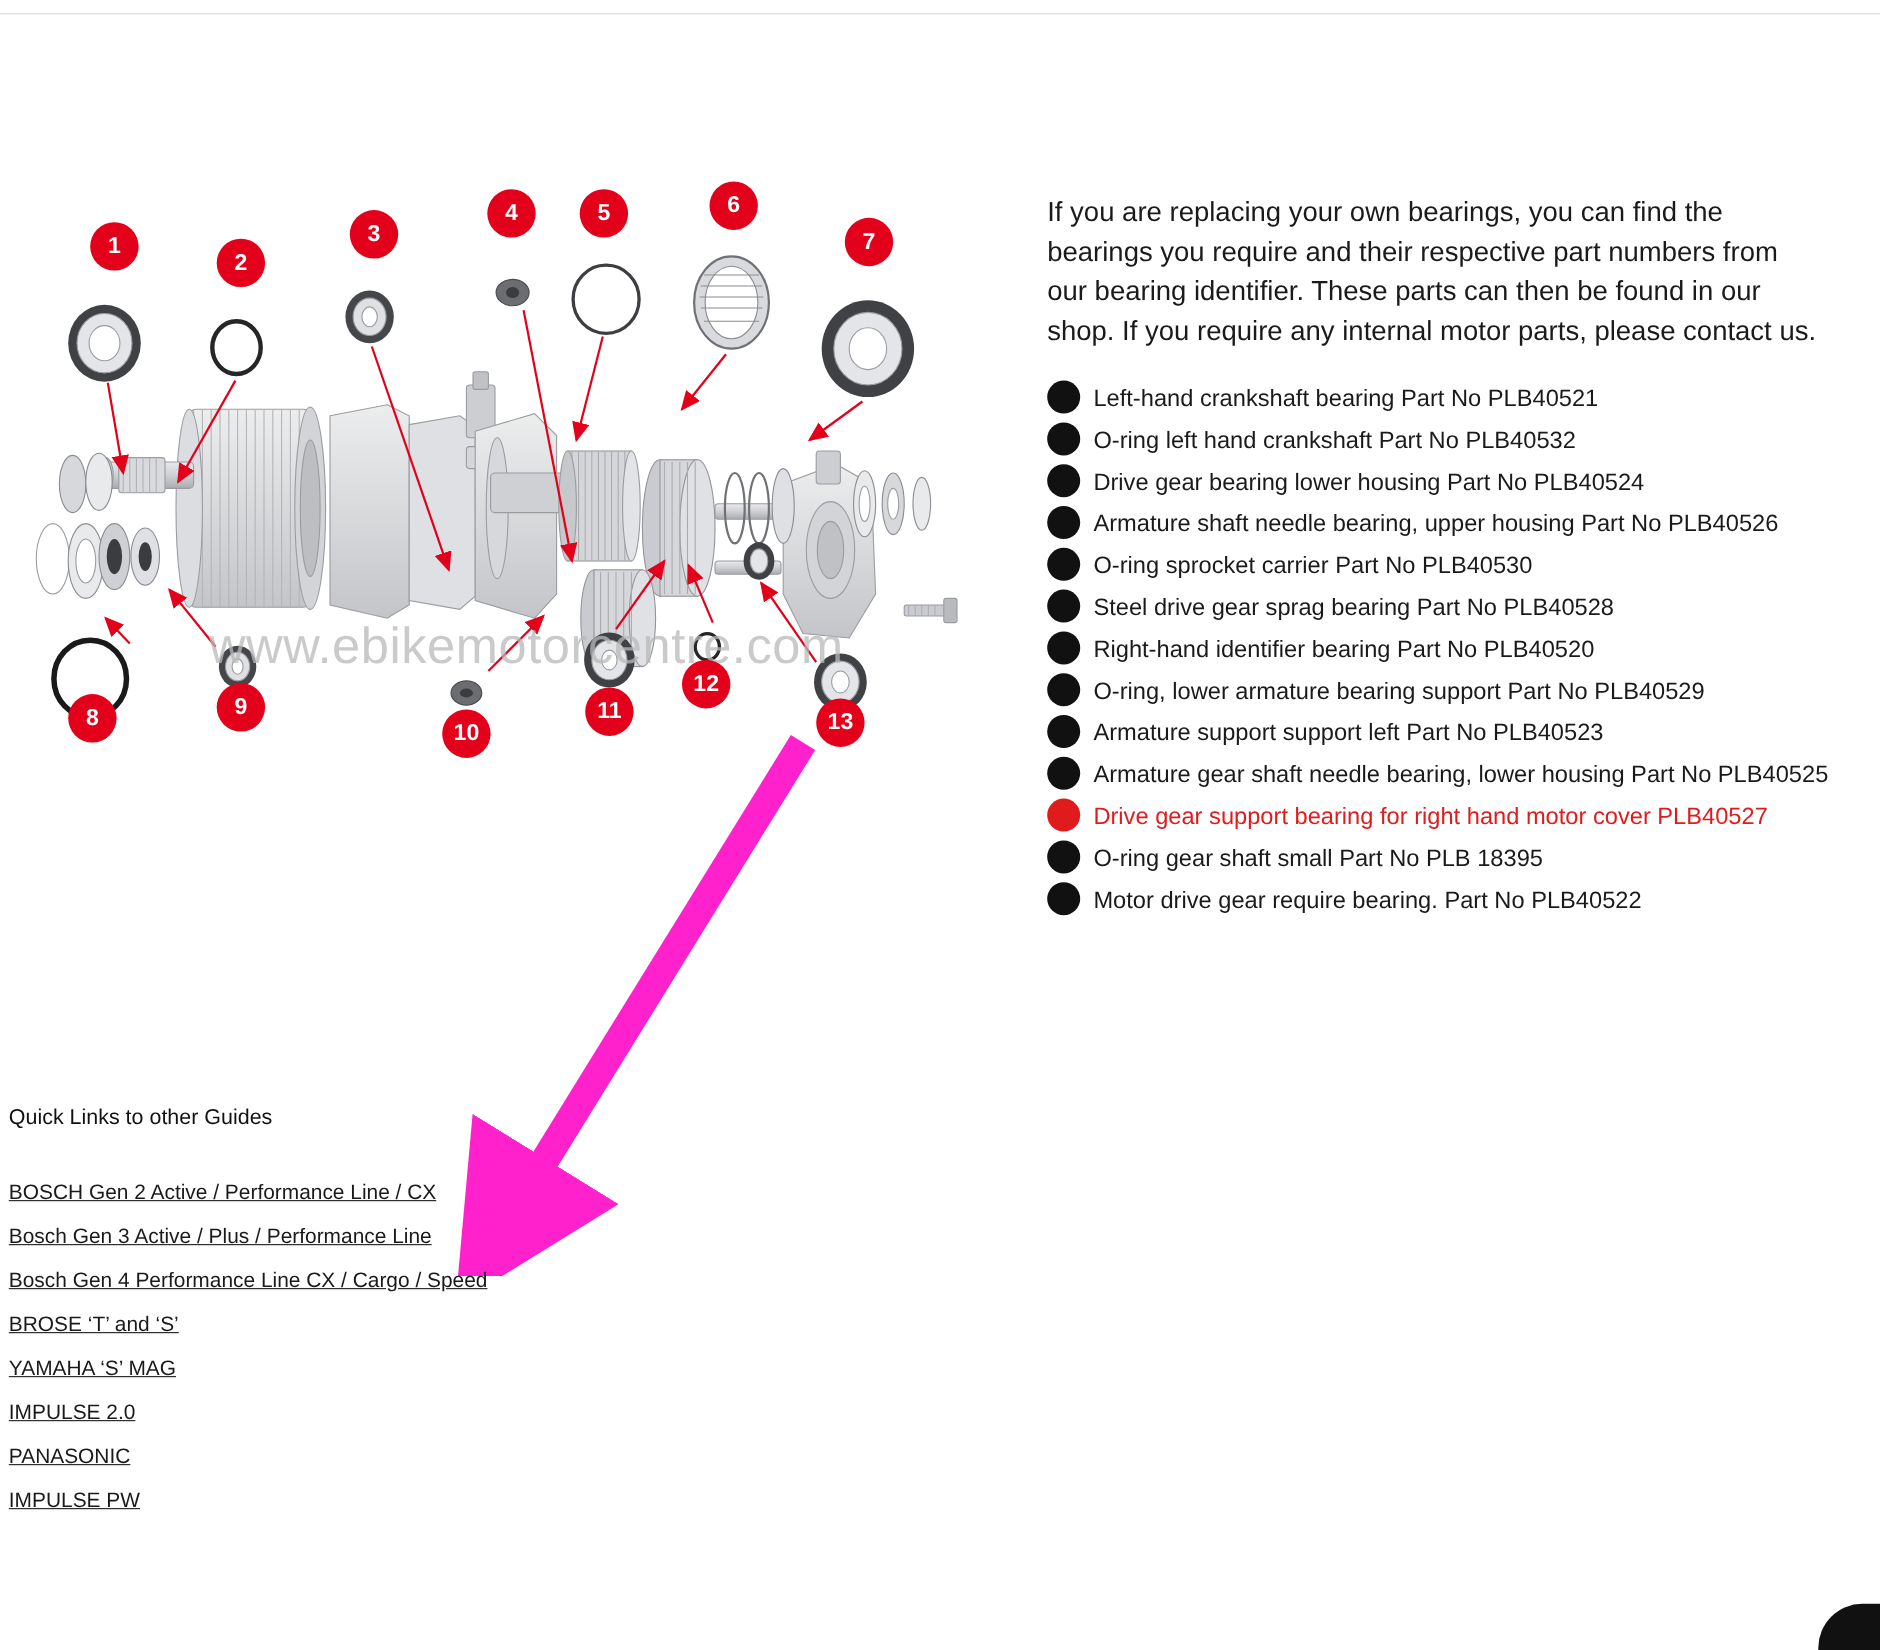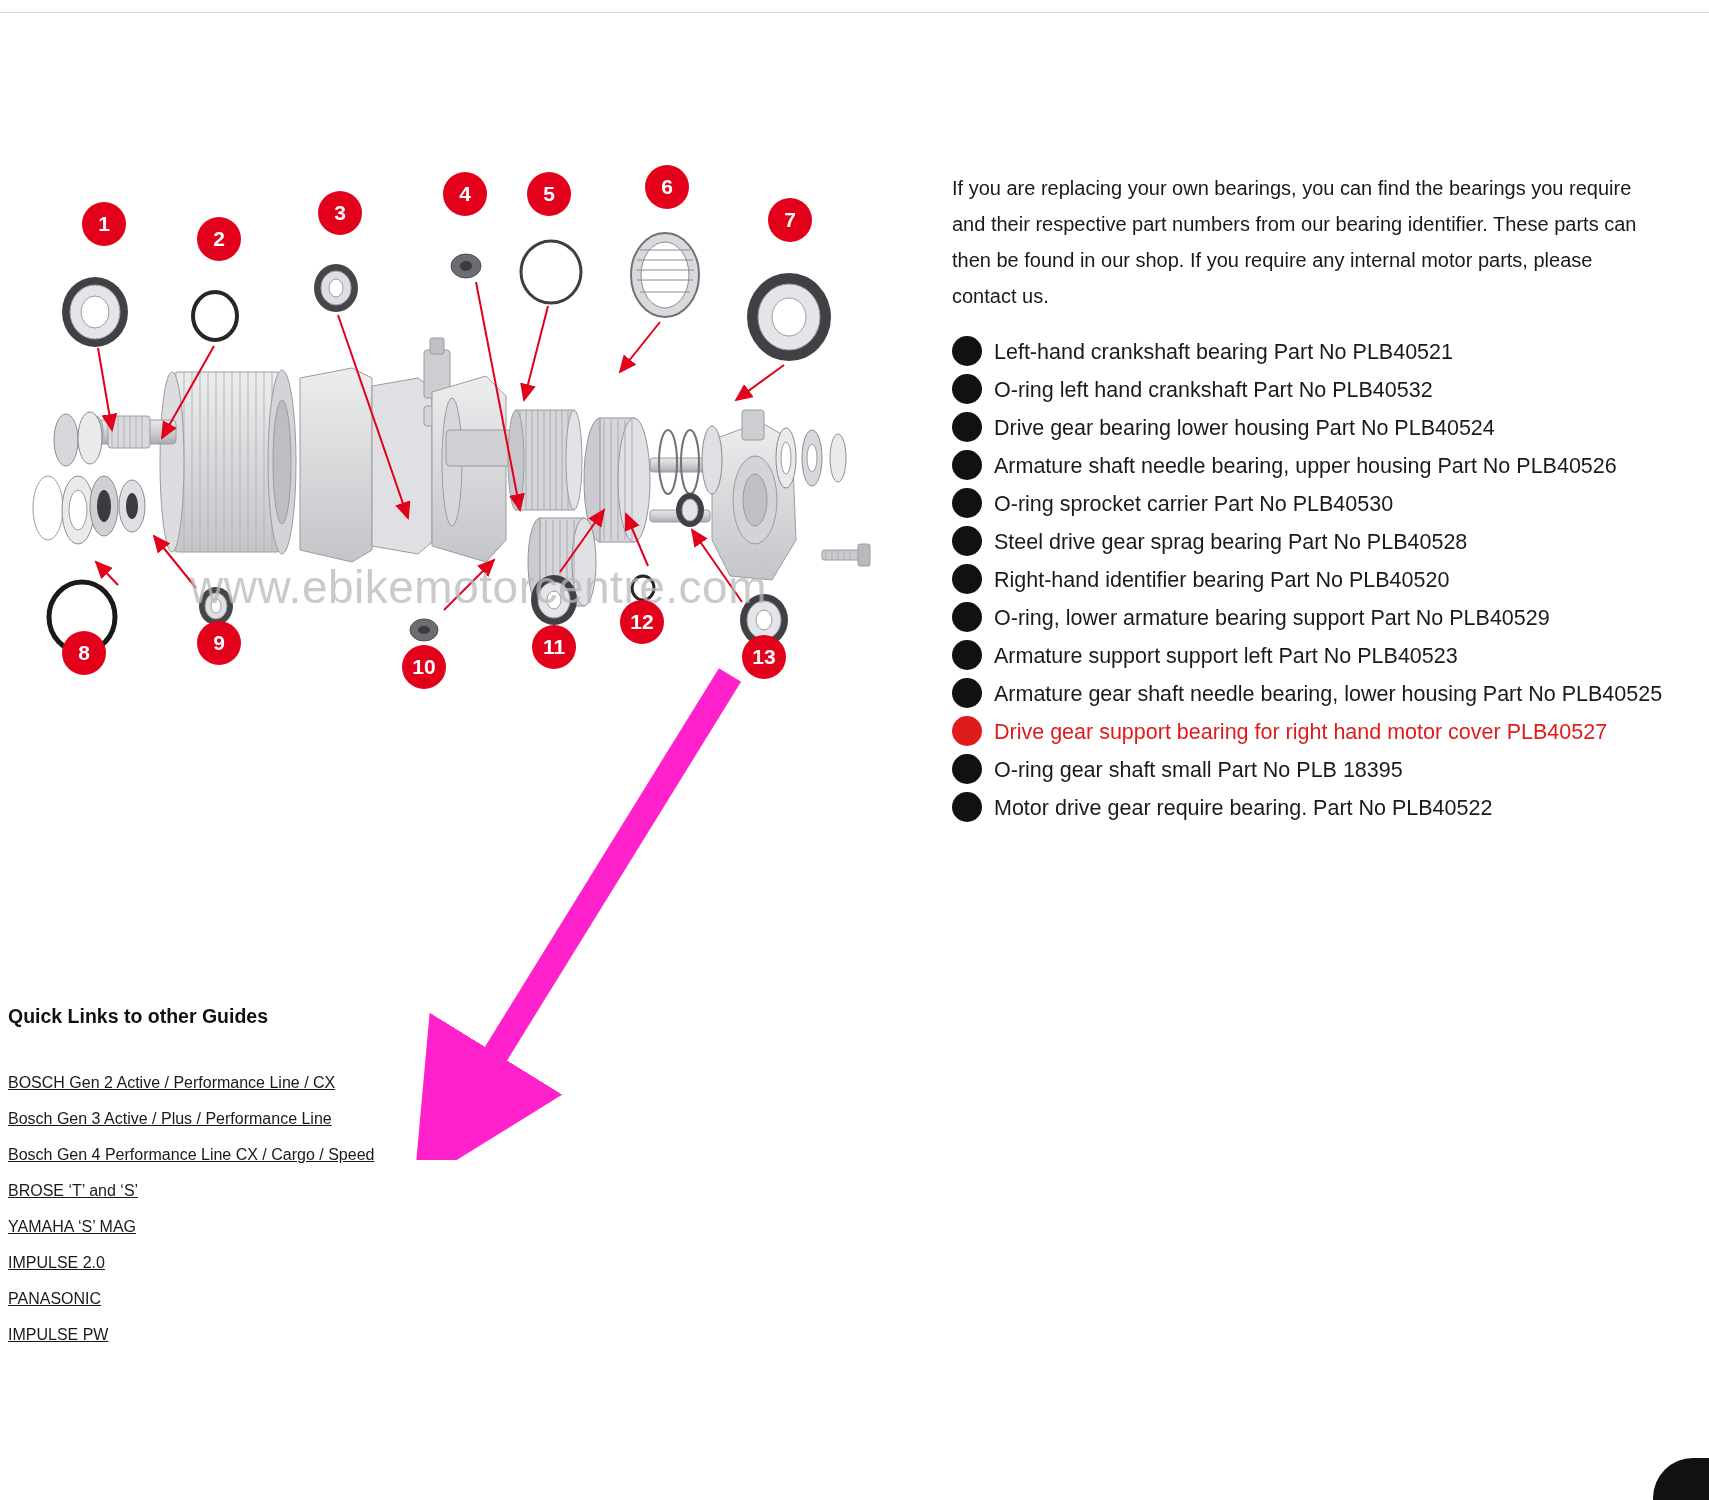--- a/index.html
+++ b/index.html
@@ -31,21 +31,21 @@
     position: absolute;
     left: 0; top: 110px;
     width: 950px; height: 620px;
   }
   .text-pane {
     position: absolute;
     left: 952px; top: 150px;
     width: 757px;
   }
   .intro {
-    font-size: 20px;
+    font-size: 25px;
     line-height: 36px;
     color: #1a1a1a;
     width: 700px;
   }
   .bearing-list {
     margin-top: 18px;
   }
   .b-item {
     font-size: 21.5px;
     line-height: 36px;
@@ -71,27 +71,27 @@
   .b-item.highlight .num-badge { background: #e01b1b; }
 
   
   .quick-links {
     position: absolute;
     left: 8px; top: 1005px;
     width: 640px;
   }
   .ql-title {
     font-size: 19.5px;
-    font-weight: bold;
+    font-weight: normal;
     color: #111;
     margin-bottom: 46px;
   }
   .ql-link {
     display: block;
-    font-size: 16px;
+    font-size: 19px;
     color: #1a1a1a;
     margin-bottom: 18px;
     width: max-content;
   }
 
   
   .diagram {
     position: absolute;
     inset: 0;
   }

